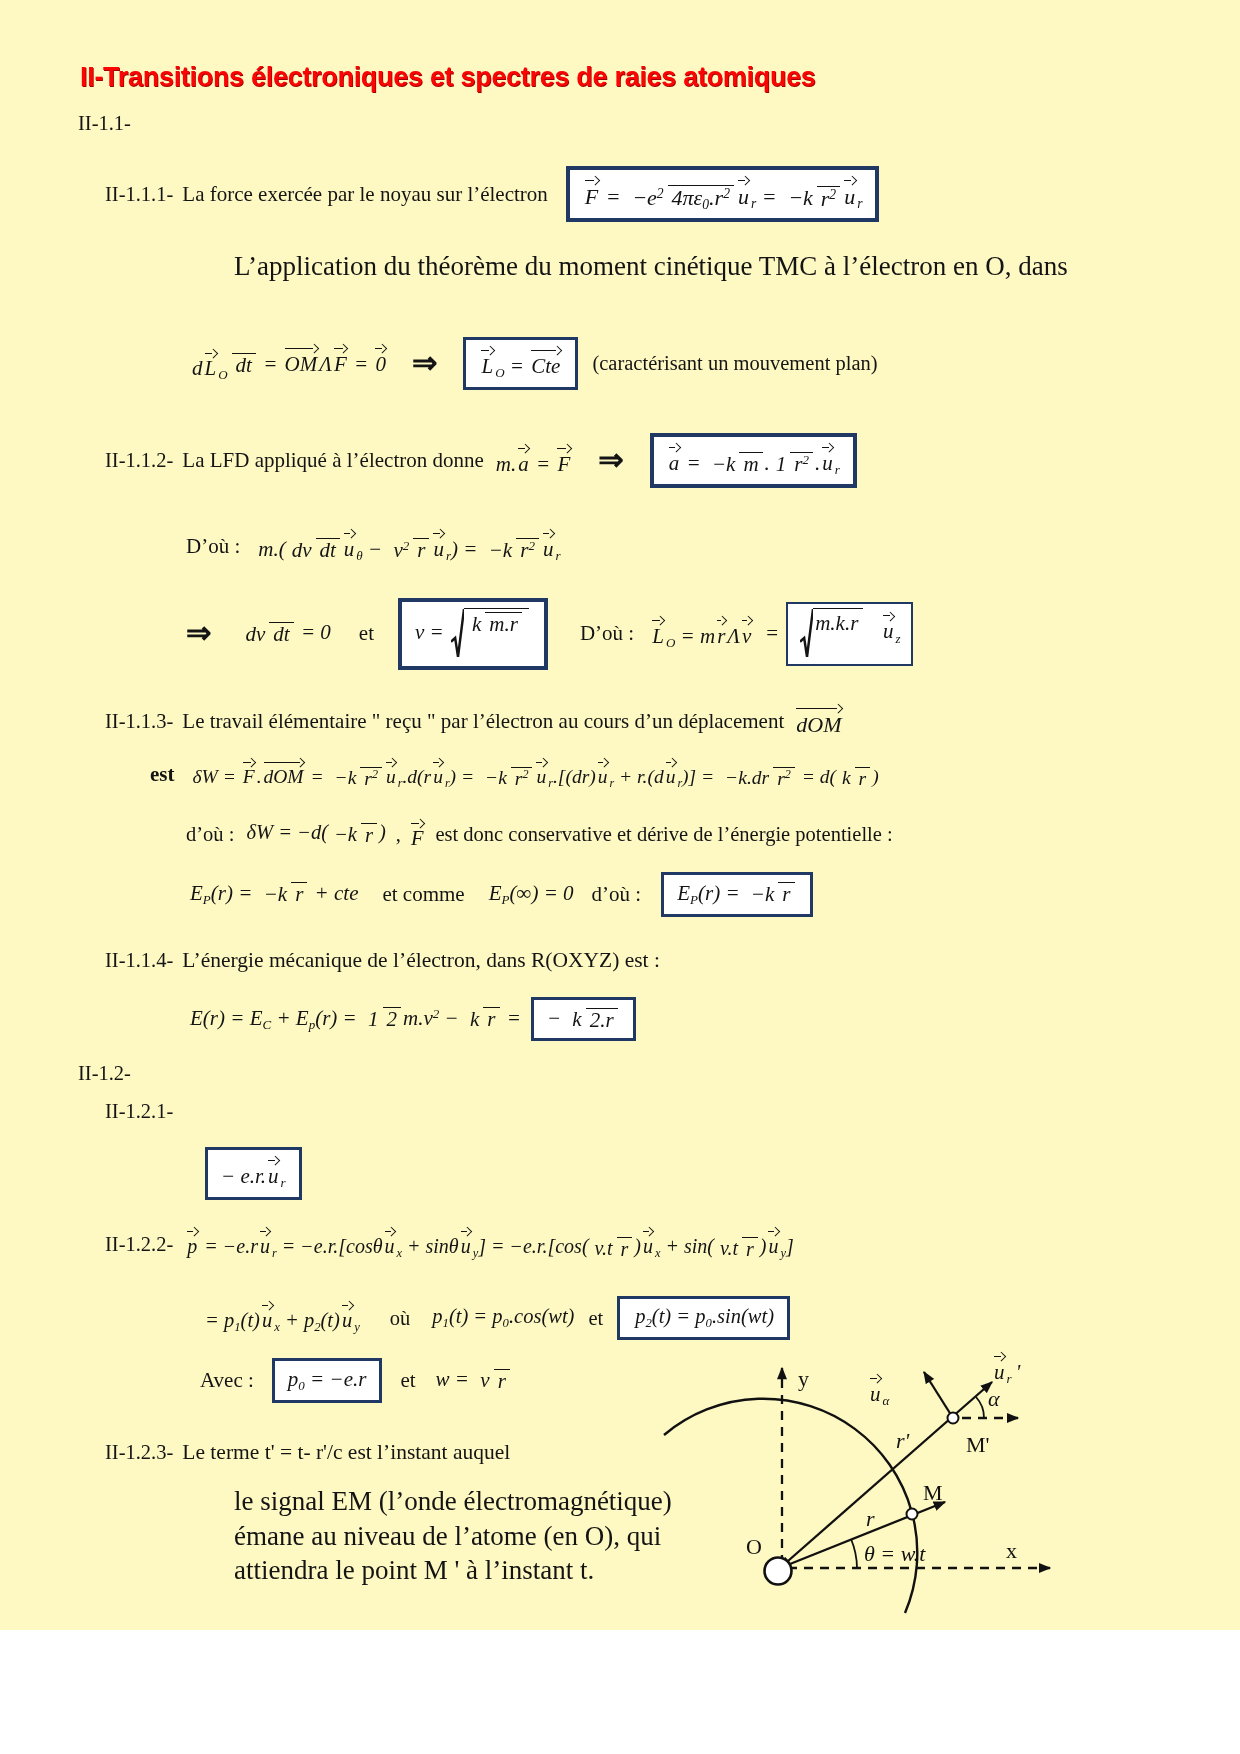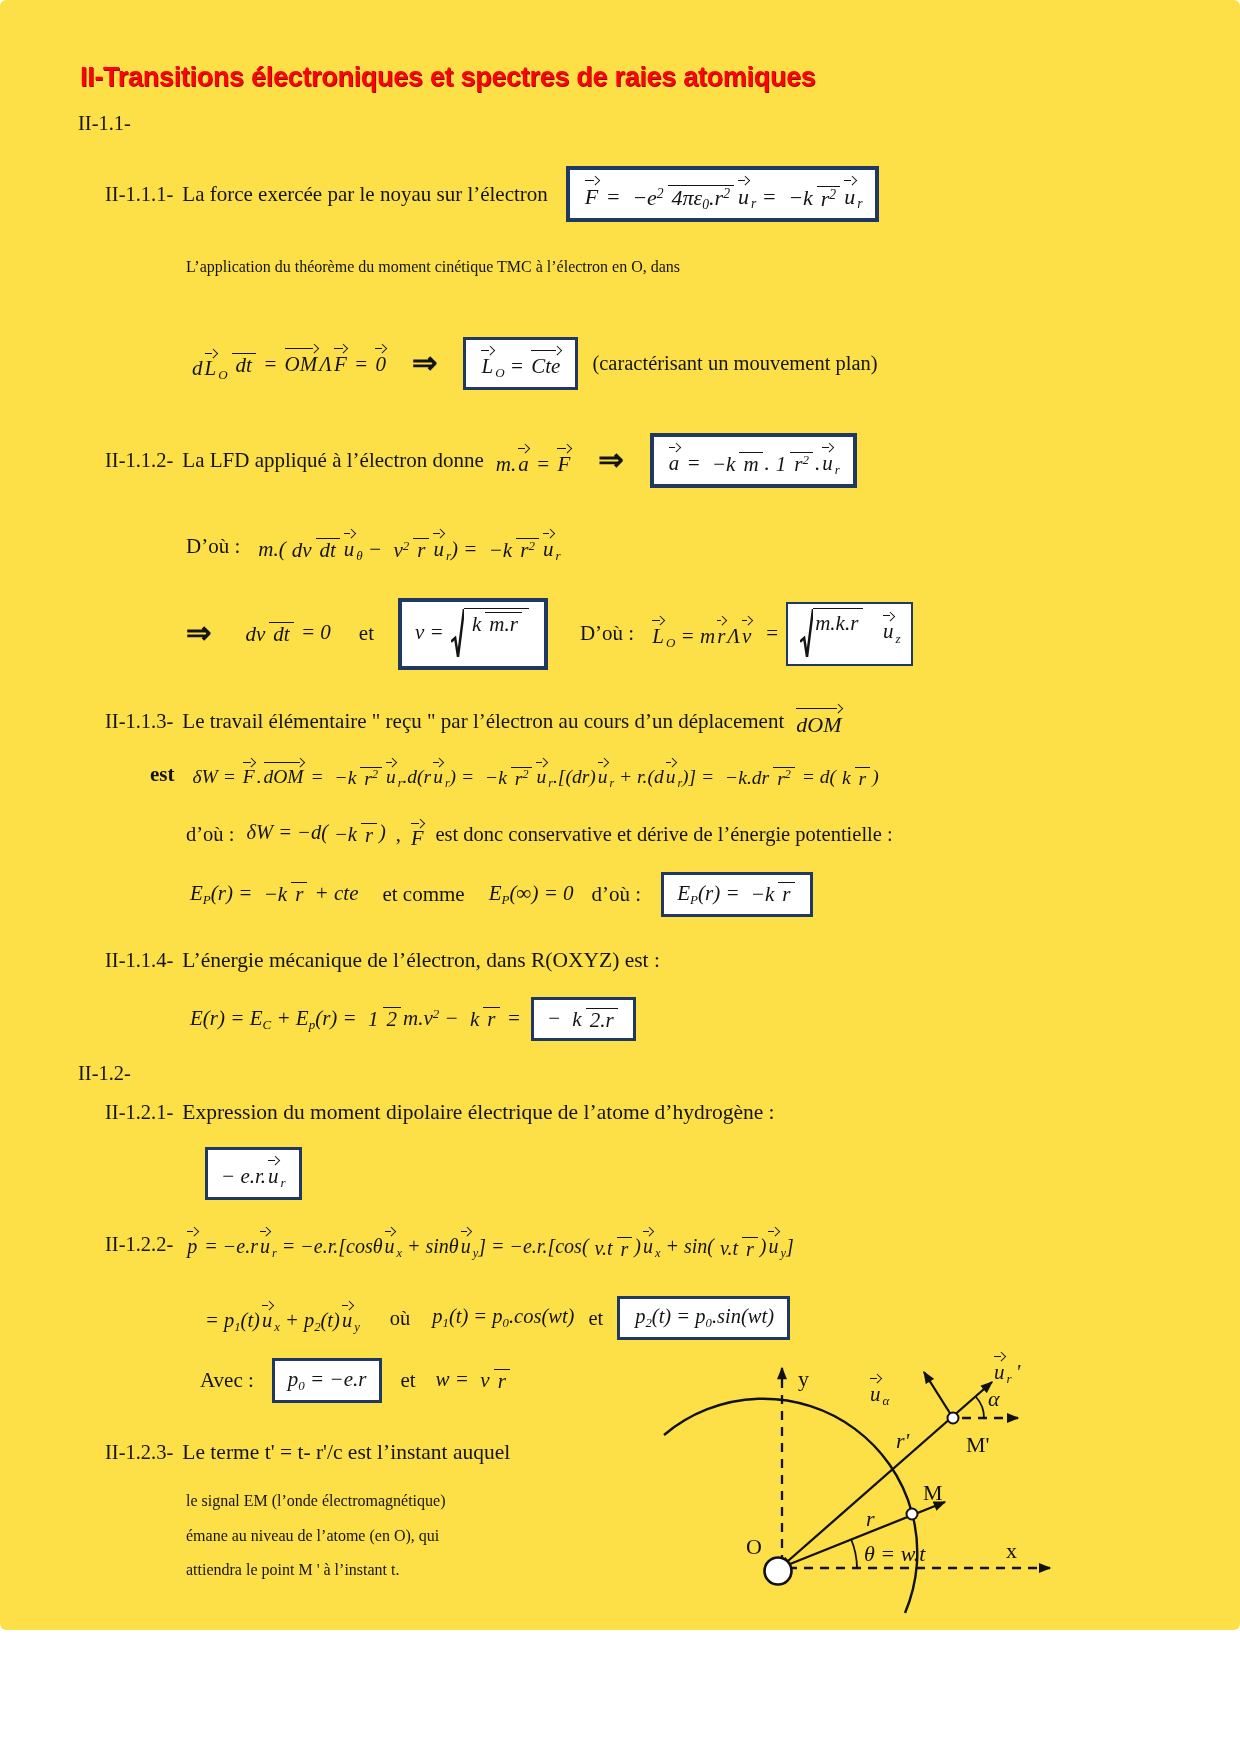--- a/index.html
+++ b/index.html
@@ -2,28 +2,28 @@
 <html style="--box: #1f3864; --ink: #141414; --title: #fb0404;"><head>
 <meta charset="utf-8">
 <style>
   :root{
     --box:#1f3864;
     --ink:#141414;
     --title:#fb0404;
   }
   html,body{margin:0;padding:0;background:#ffffff;}
   #page{
-    position:relative;width:1240px;height:1630px;background:#fde047;
-    overflow:hidden;font-family:"Liberation Serif",serif;color:var(--ink);border-radius:6px;
+    position:relative;width:1240px;height:1630px;background:#fef9c3;
+    overflow:hidden;font-family:"Liberation Serif",serif;color:var(--ink);
   }
   .row{
     position:absolute;display:flex;align-items:center;white-space:nowrap;
     font-size:21px;color:var(--ink);
   }
-  .blocktext{position:absolute;font-size:16px;line-height:33px;}
+  .blocktext{position:absolute;font-size:27px;line-height:33px;margin-left:48px;}
   .blocktext span{display:block;}
   .doc-title{
     position:absolute;left:80px;top:62px;
     font-family:"Liberation Sans",sans-serif;font-weight:700;
     font-size:27px;letter-spacing:-0.3px;color:var(--title);
     text-shadow:0.7px 0.7px 0 #9e0000;
   }
   .seclabel{font-size:20.5px;}
   .math{display:inline-block;white-space:nowrap;font-size:1em;}
   .mi{font-style:italic;}
@@ -243,21 +243,20 @@
           </span></span>
     </span>
   </div>
 
   <div class="row seclabel" style="left:78px;top:1062px;">
     <span>II-1.2-</span>
   </div>
 
   <div class="row" style="left:105px;top:1100px;">
     <span class="seclabel">II-1.2.1-</span>
-    <span style="margin-left:9px;font-size:21.5px;">Expression du moment dipolaire électrique de l’atome d’hydrogène :</span>
   </div>
 
   <div class="row" style="left:195px;top:1140px;min-height:66px;">
     <span class="fbox" style="margin-left:10px;">
       <span class="math"><span class="mi">− e.r.</span><span class="vec"><span class="mi">u</span></span><sub><span class="mi">r</span></sub></span>
     </span>
   </div>
 
   <div class="row" style="left:105px;top:1206px;min-height:76px;font-size:20px;">
     <span class="seclabel">II-1.2.2-</span>

